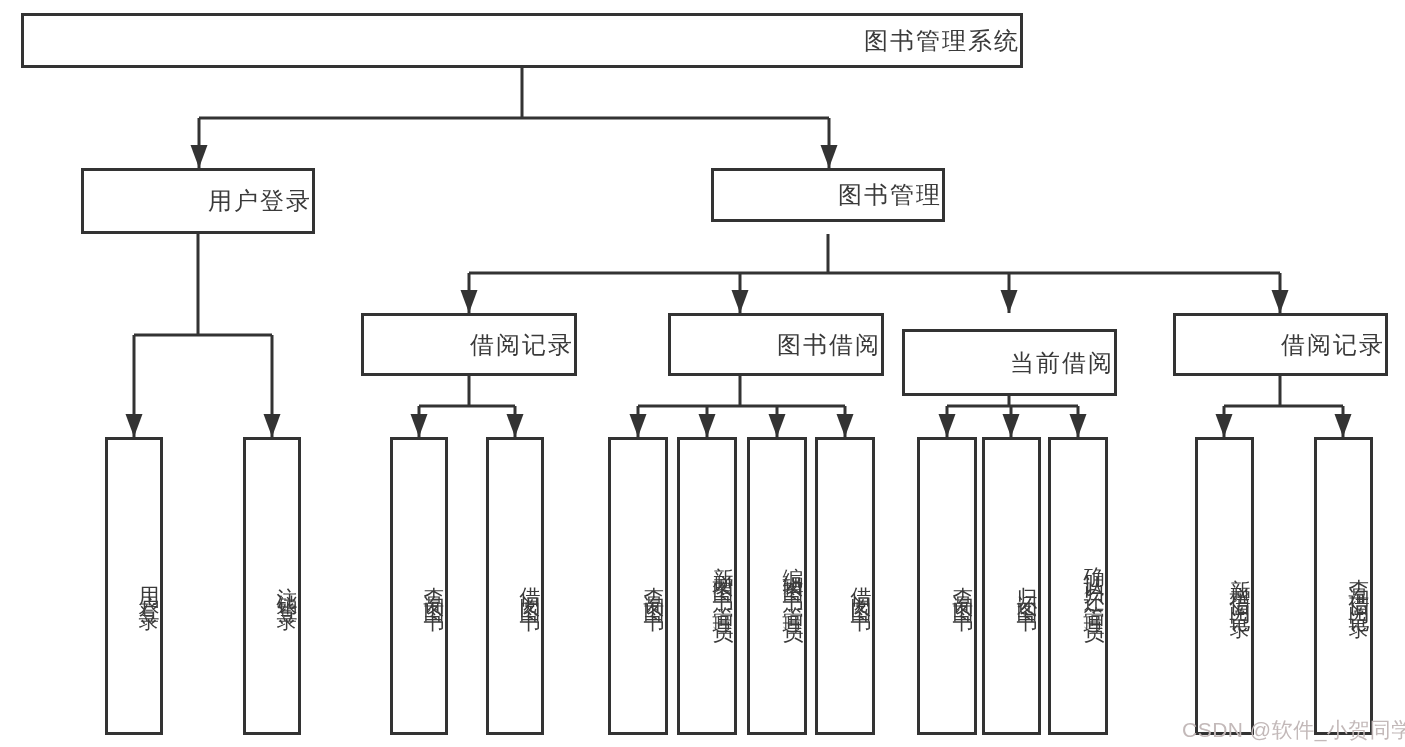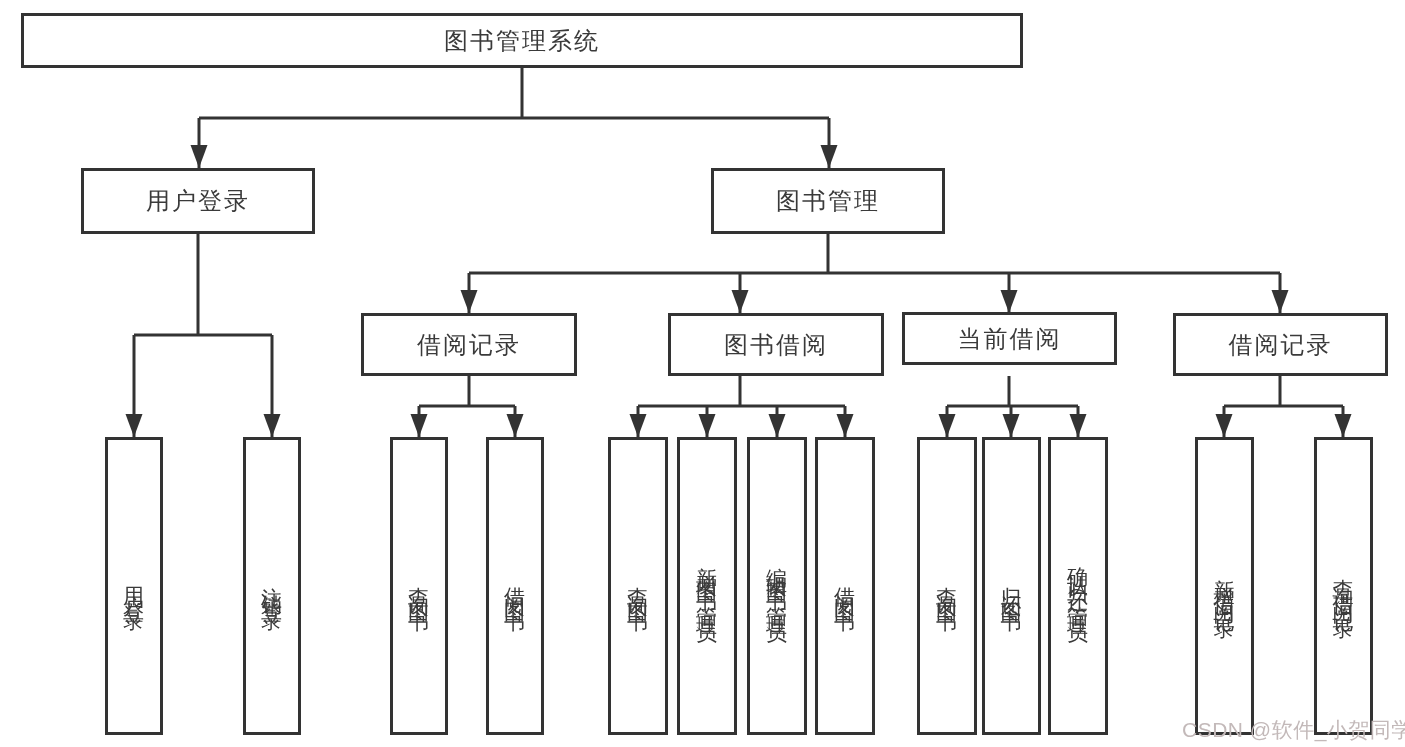--- a/index.html
+++ b/index.html
@@ -5,21 +5,21 @@
   html,body { margin:0; padding:0; }
   body {
     width:1405px; height:747px; position:relative;
     background:#ffffff; overflow:hidden;
     font-family:"Liberation Sans", sans-serif;
   }
   #connectors { position:absolute; left:0; top:0; z-index:0; }
   .box {
     position:absolute; box-sizing:border-box;
     background:#ffffff; border:3px solid #333333;
-    display:flex; align-items:center; justify-content:center;
+    display:flex; align-items:center; justify-content:flex-end;
     color:#3a3a3a; z-index:1;
   }
   .hnode { font-size:24px; letter-spacing:2px; white-space:nowrap; }
   .leaf span {
     writing-mode:vertical-rl;
     font-size:21px; letter-spacing:8px; line-height:1;
     white-space:nowrap;
   }
   .watermark {
     position:absolute; left:1182px; top:716px; z-index:3;
@@ -72,31 +72,31 @@
   </g>
 </svg>
 
 <div class="box hnode" style="left:21px; top:13px; width:1002px; height:55px;">
   <span>图书管理系统</span>
 </div>
 
 <div class="box hnode" style="left:81px; top:168px; width:234px; height:66px;">
   <span>用户登录</span>
 </div>
-<div class="box hnode" style="left:711px; top:168px; width:234px; height:66px;">
+<div class="box hnode" style="left:711px; top:168px; width:234px; height:54px;">
   <span>图书管理</span>
 </div>
 
 <div class="box hnode" style="left:361px; top:313px; width:216px; height:63px;">
   <span>借阅记录</span>
 </div>
 <div class="box hnode" style="left:668px; top:313px; width:216px; height:63px;">
   <span>图书借阅</span>
 </div>
-<div class="box hnode" style="left:902px; top:312px; width:215px; height:53px;">
+<div class="box hnode" style="left:902px; top:329px; width:215px; height:67px;">
   <span>当前借阅</span>
 </div>
 <div class="box hnode" style="left:1173px; top:313px; width:215px; height:63px;">
   <span>借阅记录</span>
 </div>
 
 <div class="box leaf" style="left:105px; top:437px; width:58px; height:298px;">
   <span>用户登录</span>
 </div>
 <div class="box leaf" style="left:243px; top:437px; width:58px; height:298px;">

